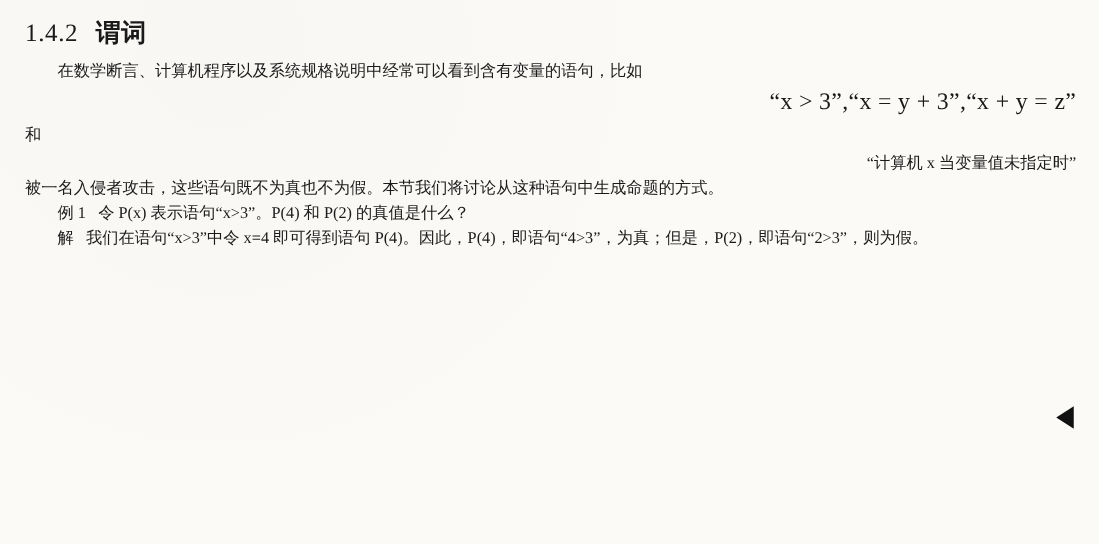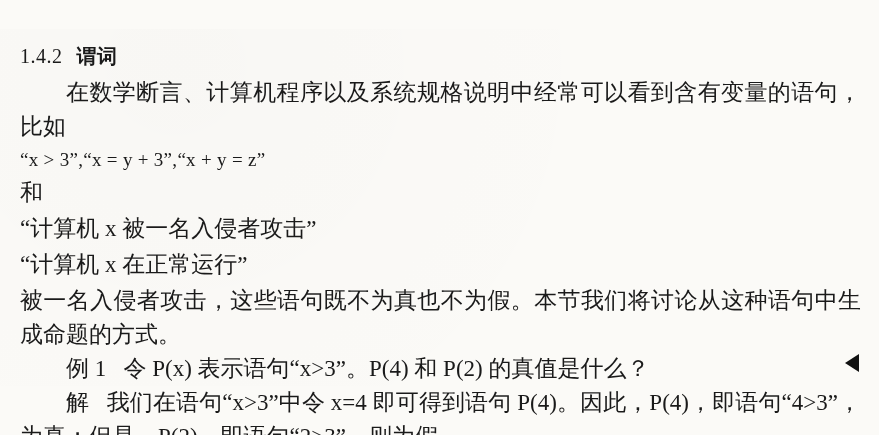--- a/index.html
+++ b/index.html
@@ -16,50 +16,49 @@
   }
   .page {
     position: relative;
     width: 879px;
     height: 357px;
     box-sizing: border-box;
     padding: 14px 18px 8px 20px;
     background:
       radial-gradient(circle at 20% 10%, rgba(0,0,0,0.012), rgba(0,0,0,0) 60%),
       #fbfaf7;
-    margin-top: 29px;
   }
   .heading {
     font-size: 20px;
     line-height: 1.35;
     margin: 0 0 6px 0;
     letter-spacing: 0.5px;
   }
   .heading .num {
     font-family: "Liberation Serif", serif;
     margin-right: 14px;
   }
   .heading .title {
     font-weight: bold;
   }
   p {
     margin: 0;
-    font-size: 23px;
+    font-size: 13px;
     line-height: 1.48;
     text-align: justify;
     text-justify: inter-ideograph;
   }
   .indent {
     text-indent: 2em;
   }
   .noindent {
     text-indent: 0;
   }
   .center {
-    text-align: left;
+    text-align: right;
     text-indent: 0;
     margin: 2px 0 2px 0;
   }
   .mathline {
     font-family: "Liberation Serif", serif;
     font-size: 19px;
     letter-spacing: 0.3px;
   }
   .b {
     font-weight: normal;
@@ -92,24 +91,23 @@
   <div class="heading">
     <span class="num">1.4.2</span><span class="title">谓词</span>
   </div>
 
   <p class="indent block">在数学断言、计算机程序以及系统规格说明中经常可以看到含有变量的语句，比如</p>
 
   <p class="center mathline">“x &gt; 3”,“x = y + 3”,“x + y = z”</p>
 
   <p class="noindent block">和</p>
 
-  <p class="center">“计算机 x 被一名入侵者攻击”</p>
+  <p class="center">“计算机 x 当变量值未指定时”</p>
 
 
-  <p class="center spaced">“计算机 x 在正常运行”</p>
 
   <p class="noindent block tight">被一名入侵者攻击，这些语句既不为真也不为假。本节我们将讨论从这种语句中生成命题的方式。</p>
 
 
   <p class="indent block tight"><span class="b">例 1</span>&nbsp;&nbsp;&nbsp;<span>令 P(x) 表示语句“x&gt;3”。P(4) 和 P(2) 的真值是什么？</span></p>
 
   <p class="indent block tight"><span class="b">解</span>&nbsp;&nbsp;&nbsp;<span>我们在语句“x&gt;3”中令 x=4 即可得到语句 P(4)。因此，P(4)，即语句“4&gt;3”，为真；但是，P(2)，即语句“2&gt;3”，则为假。</span></p>
 
   <div class="triangle"></div>
 

